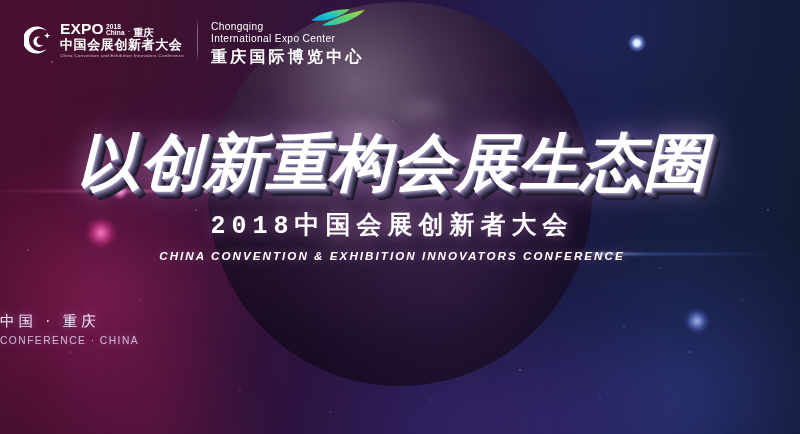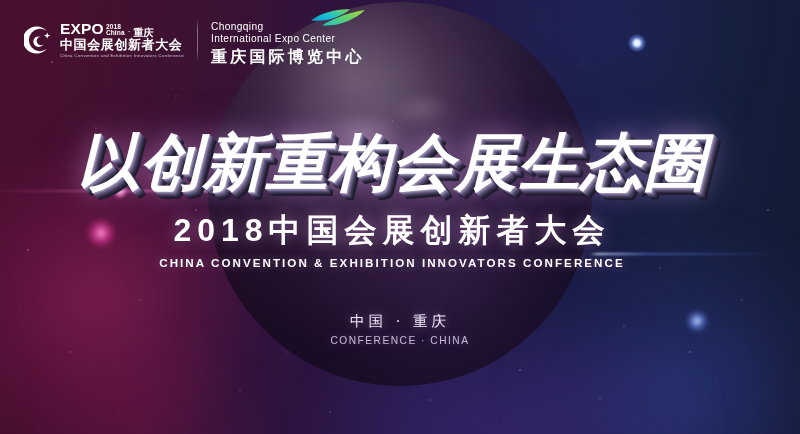--- a/index.html
+++ b/index.html
@@ -407,46 +407,47 @@
       3px 3px 0 #5d5379,
       4px 4px 0 #47405f,
       5px 5px 0 #342f48,
       6px 6px 0 #252237,
       7px 7px 1px #1a1828,
       0 0 22px rgba(255,190,255,.45),
       0 0 48px rgba(190,140,255,.35);
   }
   .hero-sub-cn {
     margin-top: 20px;
-    font-family: Liberation Sans, sans-serif;
-    font-size: 32px;
+    font-family: Liberation Mono, monospace;
+    font-size: 25px;
     font-weight: 700;
     color: #ffffff;
     letter-spacing: 6px;
     line-height: 1;
     white-space: nowrap;
     text-shadow: 0 0 14px rgba(255,200,255,.45), 0 2px 4px rgba(40,10,50,.6);
     text-align: center;
   }
   .hero-sub-en {
     margin-top: 11px;
     font-size: 11.6px;
     font-weight: 700;
+    font-style: italic;
     color: #ffffff;
     letter-spacing: 2.05px;
     line-height: 1;
     white-space: nowrap;
     text-shadow: 0 0 10px rgba(255,190,250,.40), 0 1px 3px rgba(40,10,50,.55);
   }
 
   
   .location {
     position: absolute;
     left: 0; right: 0; top: 314px;
-    text-align: center;
+    text-align: left;
     z-index: 9;
   }
   .loc-cn {
     font-family: "DejaVu Sans", "Liberation Sans", sans-serif;
     font-size: 14.5px;
     color: #f2e8f8;
     letter-spacing: 4px;
     line-height: 1;
     white-space: nowrap;
     text-shadow: 0 0 10px rgba(220,180,255,.45);

